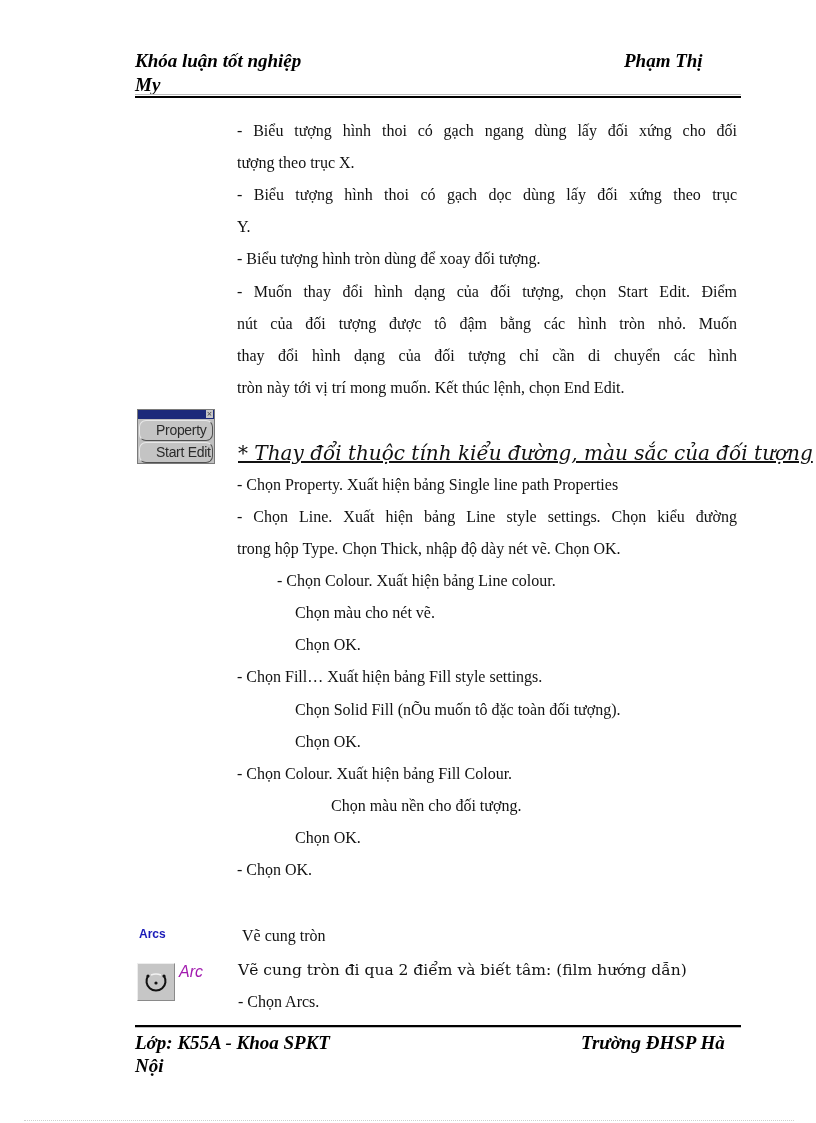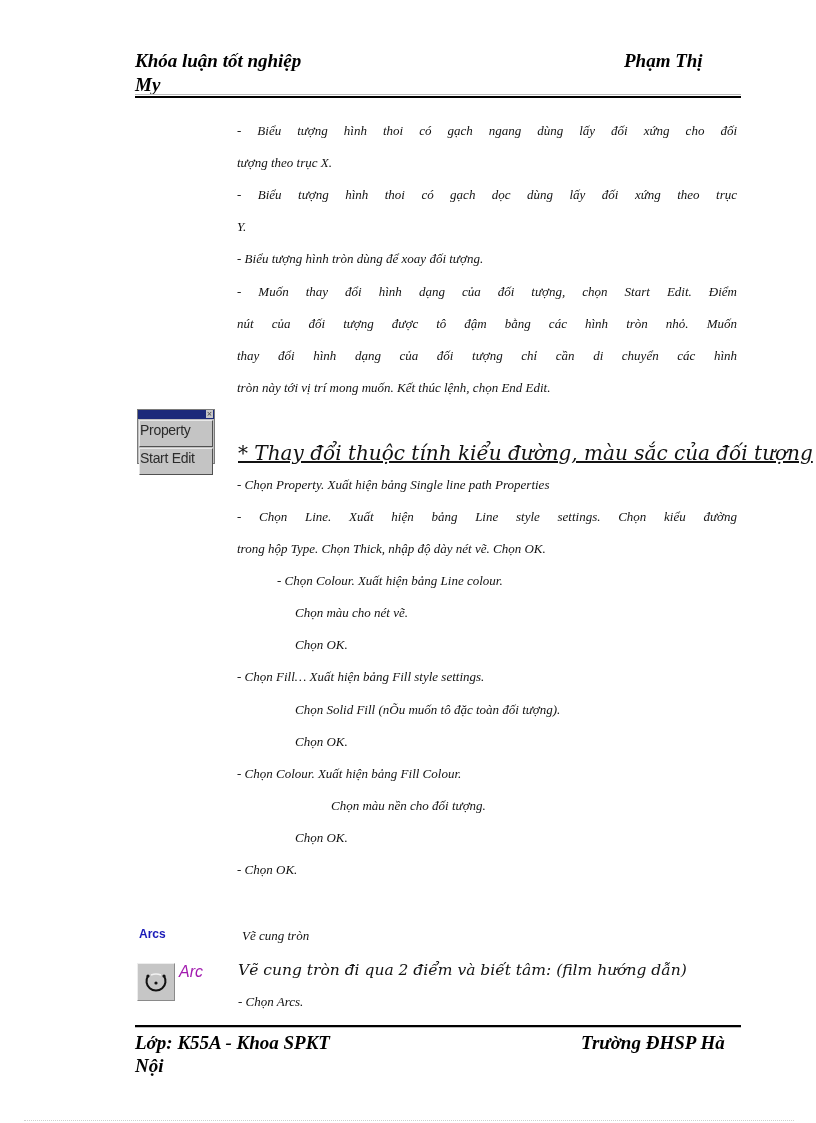--- a/index.html
+++ b/index.html
@@ -38,25 +38,24 @@
       left: 135px;
       width: 606px;
       height: 1px;
       background: #bdbdbd;
     }
 
     
     .line {
       position: absolute;
       left: 237px;
-      font-size: 13px;
+      font-size: 16px;
       line-height: 22px;
       white-space: nowrap;
       color: #111;
-      font-style: italic;
     }
     .justify {
       width: 500px;
       text-align: justify;
       text-align-last: justify;
       white-space: normal;
     }
     .indent { left: 295px; }
     .flush { left: 237px; }
     .heading-sub {
@@ -93,34 +92,35 @@
       width: 7px;
       height: 8px;
       background: #c8c8c8;
       font-family: "DejaVu Sans", sans-serif;
       font-size: 7px;
       line-height: 8px;
       text-align: center;
       color: #333;
     }
     .widget-btn {
-      height: 27px;
+      height: 21px;
       margin: 1px 1px 0 1px;
       border-top: 1px solid #e8e8e8;
       border-left: 1px solid #e8e8e8;
       border-right: 1px solid #505050;
       border-bottom: 1px solid #505050;
       box-sizing: border-box;
       font-family: "Liberation Sans", sans-serif;
       font-size: 14px;
       line-height: 19px;
       color: #2b2b2b;
-      padding-left: 0;
+      padding-left: 16px;
       letter-spacing: -0.3px;
       background: #c4c4c4;
+      border-radius: 7px;
     }
 
     
     .arcs-label {
       position: absolute;
       left: 139px;
       top: 927px;
       font-family: "Liberation Sans", sans-serif;
       font-weight: bold;
       font-size: 12px;

